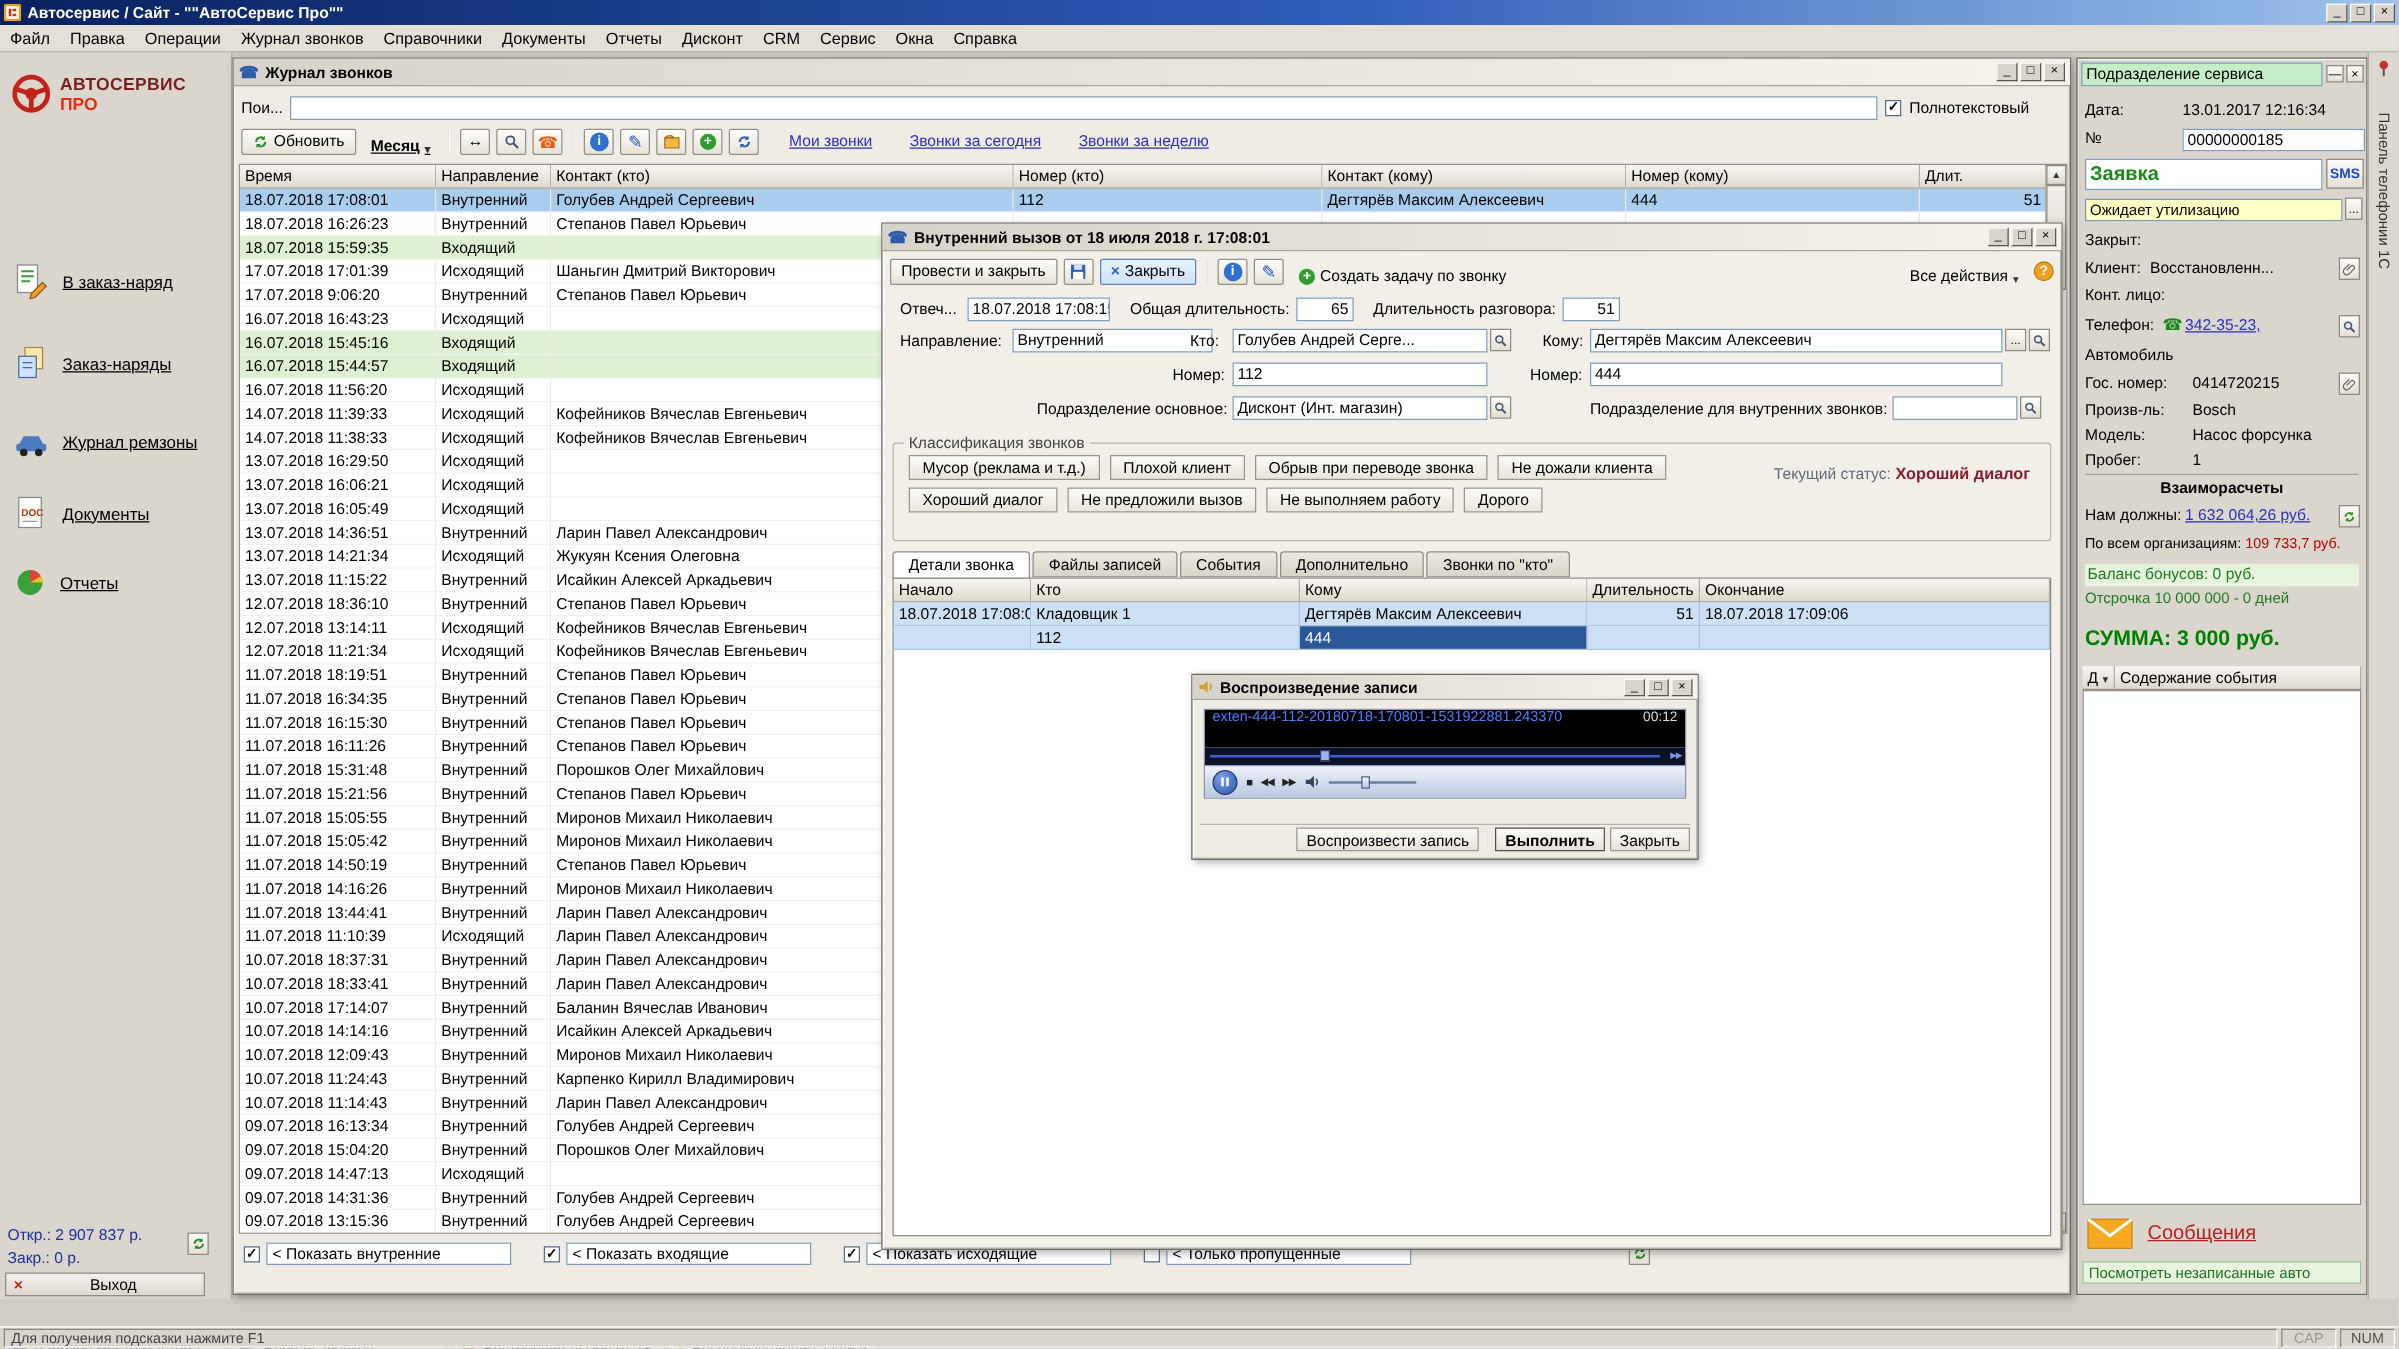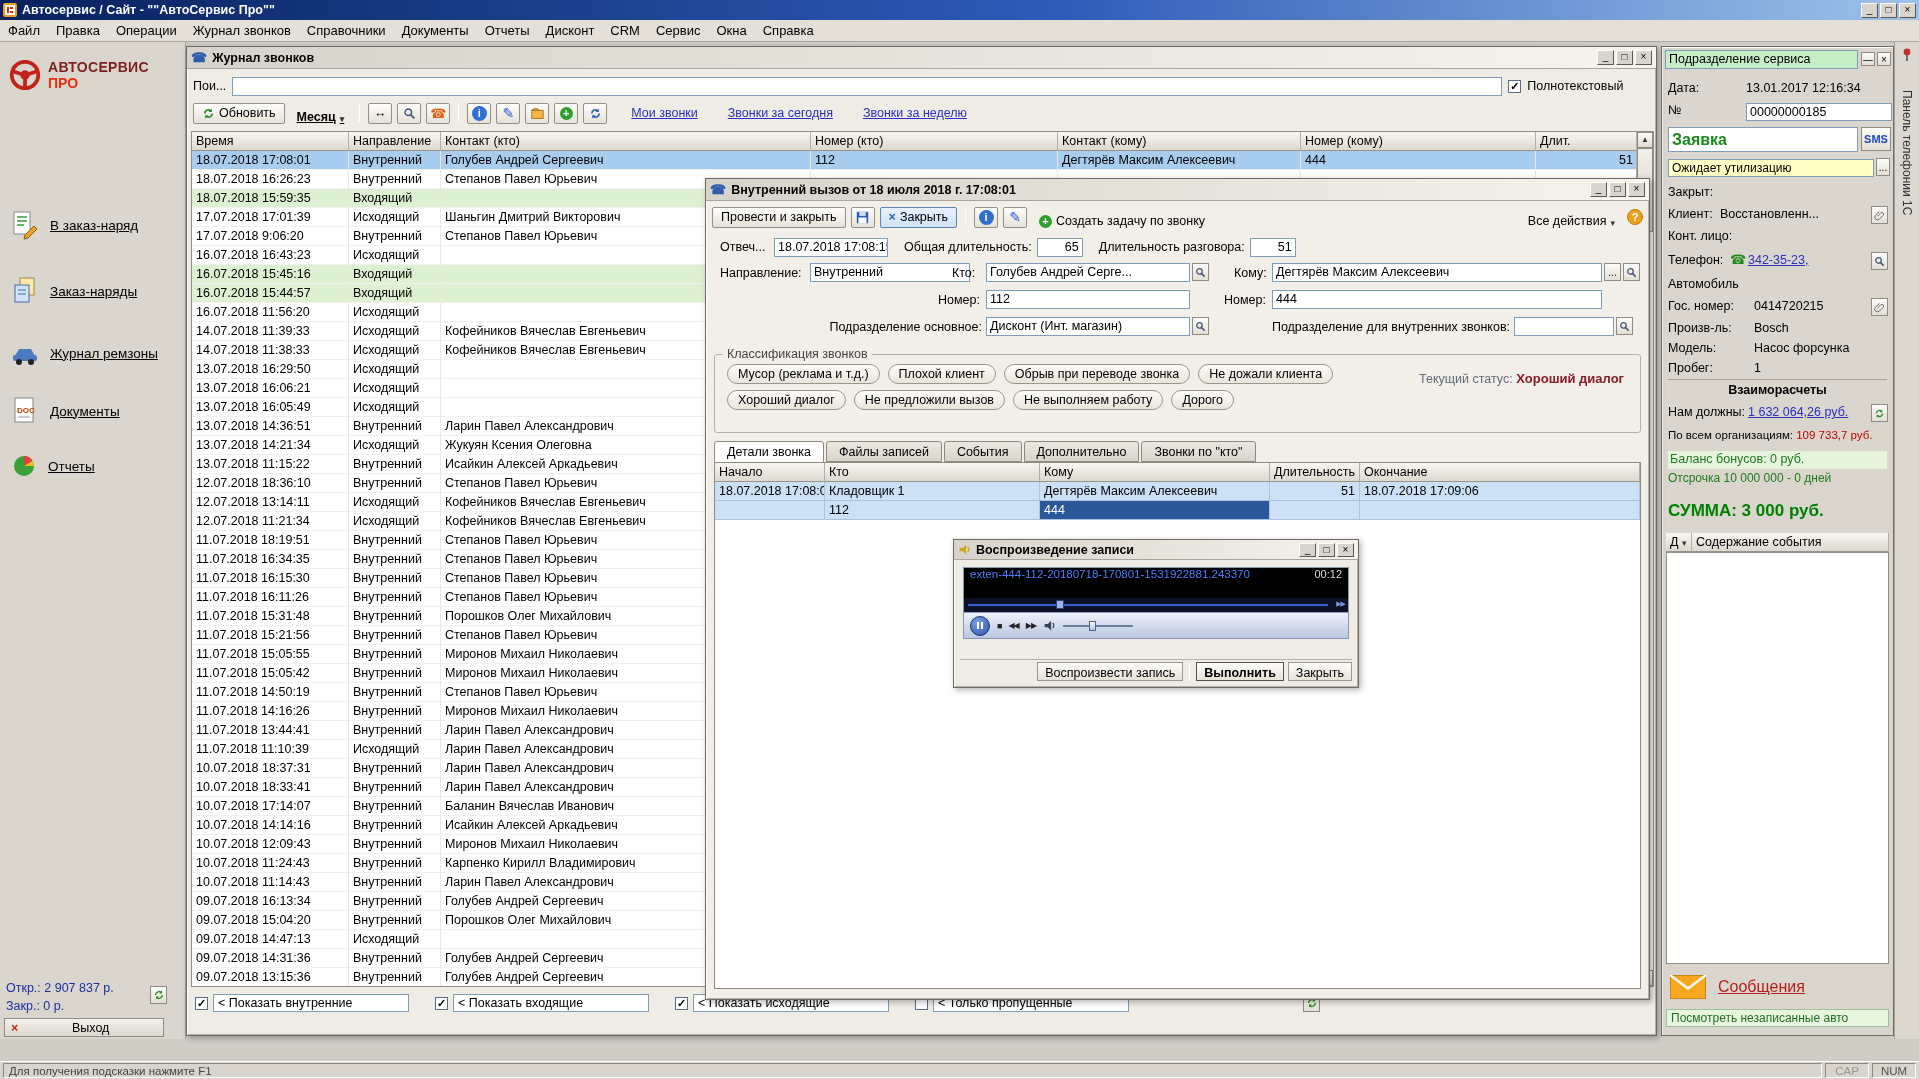--- a/index.html
+++ b/index.html
@@ -49,21 +49,21 @@
 .filterfield{display:inline-block;width:196px;height:18px;line-height:16px;background:#fff;border:1px solid #7f9db9;padding:0 4px;font-size:12.5px;white-space:nowrap;overflow:hidden}
 .jlink{font-size:12.5px}
 
 .frow{display:flex;align-items:center;height:20px}
 .flabel{font-size:12.5px;white-space:nowrap}
 .fval{height:19px}
 .num{text-align:right}
 .grp{position:absolute;border:1px solid #b6b2a8;border-radius:3px;background:#f2efe8}
 .grp legend{font-size:12.5px;color:#444;padding:0 4px;margin-left:8px}
 .clsrow{display:flex;gap:8px;margin:3px 0 6px 12px}
-.clsbtn{display:inline-flex;align-items:center;height:20px;padding:0 10px;border:1px solid #9a968c;border-radius:10px;background:linear-gradient(#fcfbf8,#e9e5da);font-size:12.5px;white-space:nowrap}
+.clsbtn{display:inline-flex;align-items:center;height:20px;padding:0 10px;border:1px solid #9a968c;border-radius:0;background:linear-gradient(#fcfbf8,#e9e5da);font-size:12.5px;white-space:nowrap}
 .stlabel{color:#5f6b7a;font-size:12.5px}
 .stval{color:#8b1a2a;font-weight:bold;font-size:13px}
 .tab{display:inline-block;height:21px;line-height:20px;padding:0 12px;border:1px solid #8e8a80;background:linear-gradient(#ece8df,#d8d4ca);margin-right:2px;border-radius:3px 3px 0 0;position:relative;top:1px;font-size:12.5px}
 .tab.active{background:#fff;z-index:3;height:22px}
 .dhead,.drow{display:grid;grid-template-columns:110px 215px 230px 90px minmax(0,1fr)}
 .dhcell{background:linear-gradient(#f8f6f1,#ddd9cf);border-right:1px solid #b3afa6;border-bottom:1px solid #989289;height:19px;line-height:18px;padding:0 4px;font-size:12.5px}
 .dcell{background:#cde1f6;border-right:1px solid #aac4e0;border-bottom:1px solid #aac4e0;height:19px;line-height:18px;padding:0 4px;font-size:12.5px;white-space:nowrap;overflow:hidden}
 .dcell:nth-child(4){text-align:right}
 .cellsel{background:#2a5899;color:#fff}
 .circle-i{display:inline-flex;width:15px;height:15px;border-radius:50%;background:#2f6fd0;color:#fff;font-size:11px;align-items:center;justify-content:center;font-weight:bold}

